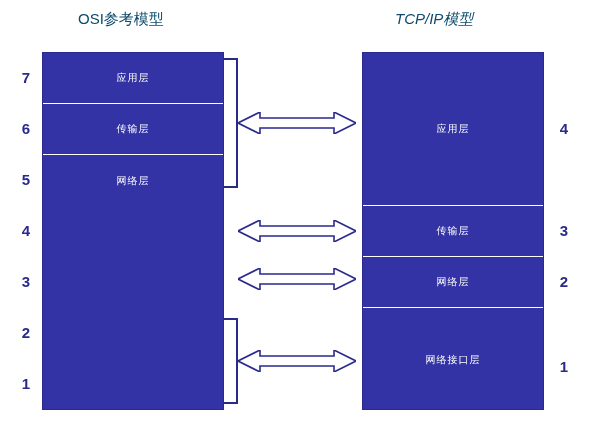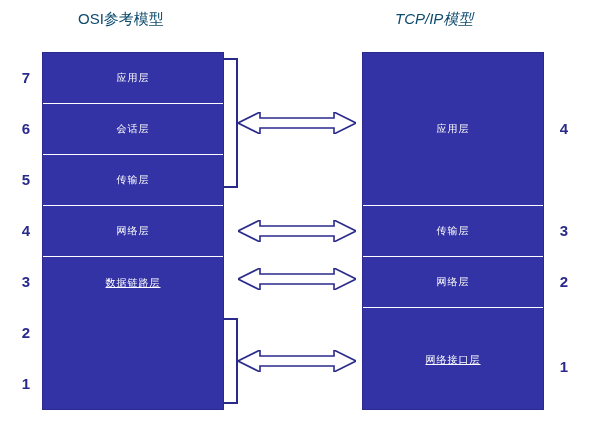--- a/index.html
+++ b/index.html
@@ -54,21 +54,21 @@
     box-sizing: border-box;
     width: 100%;
     display: flex;
     align-items: center;
     justify-content: center;
     color: #ffffff;
     font-size: 10px;
     letter-spacing: 1px;
     border-bottom: 1px solid #ffffff;
   }
-  .layer:last-child { border-bottom: none; text-decoration: underline; }
+  .layer:last-child { border-bottom: none; }
 
   
   .num {
     position: absolute;
     font-size: 15px;
     font-weight: bold;
     color: #2a2a8c;
     width: 16px;
     text-align: center;
   }
@@ -109,24 +109,22 @@
 </head>
 <body>
 
 <div class="canvas">
 
   <div class="title" id="title-osi">OSI参考模型</div>
   <div class="title" id="title-tcp">TCP/IP模型</div>
 
   <div class="stack" id="osi-stack">
     <div class="layer" style="height:51px">应用层</div>
-    <div class="layer" style="height:51px">会话层</div>
     <div class="layer" style="height:51px">传输层</div>
     <div class="layer" style="height:51px">网络层</div>
-    <div class="layer" style="height:51px">数据链路层</div>
   </div>
 
   <div class="num num-left" style="top:69px">7</div>
   <div class="num num-left" style="top:120px">6</div>
   <div class="num num-left" style="top:171px">5</div>
   <div class="num num-left" style="top:222px">4</div>
   <div class="num num-left" style="top:273px">3</div>
   <div class="num num-left" style="top:324px">2</div>
   <div class="num num-left" style="top:375px">1</div>
 

